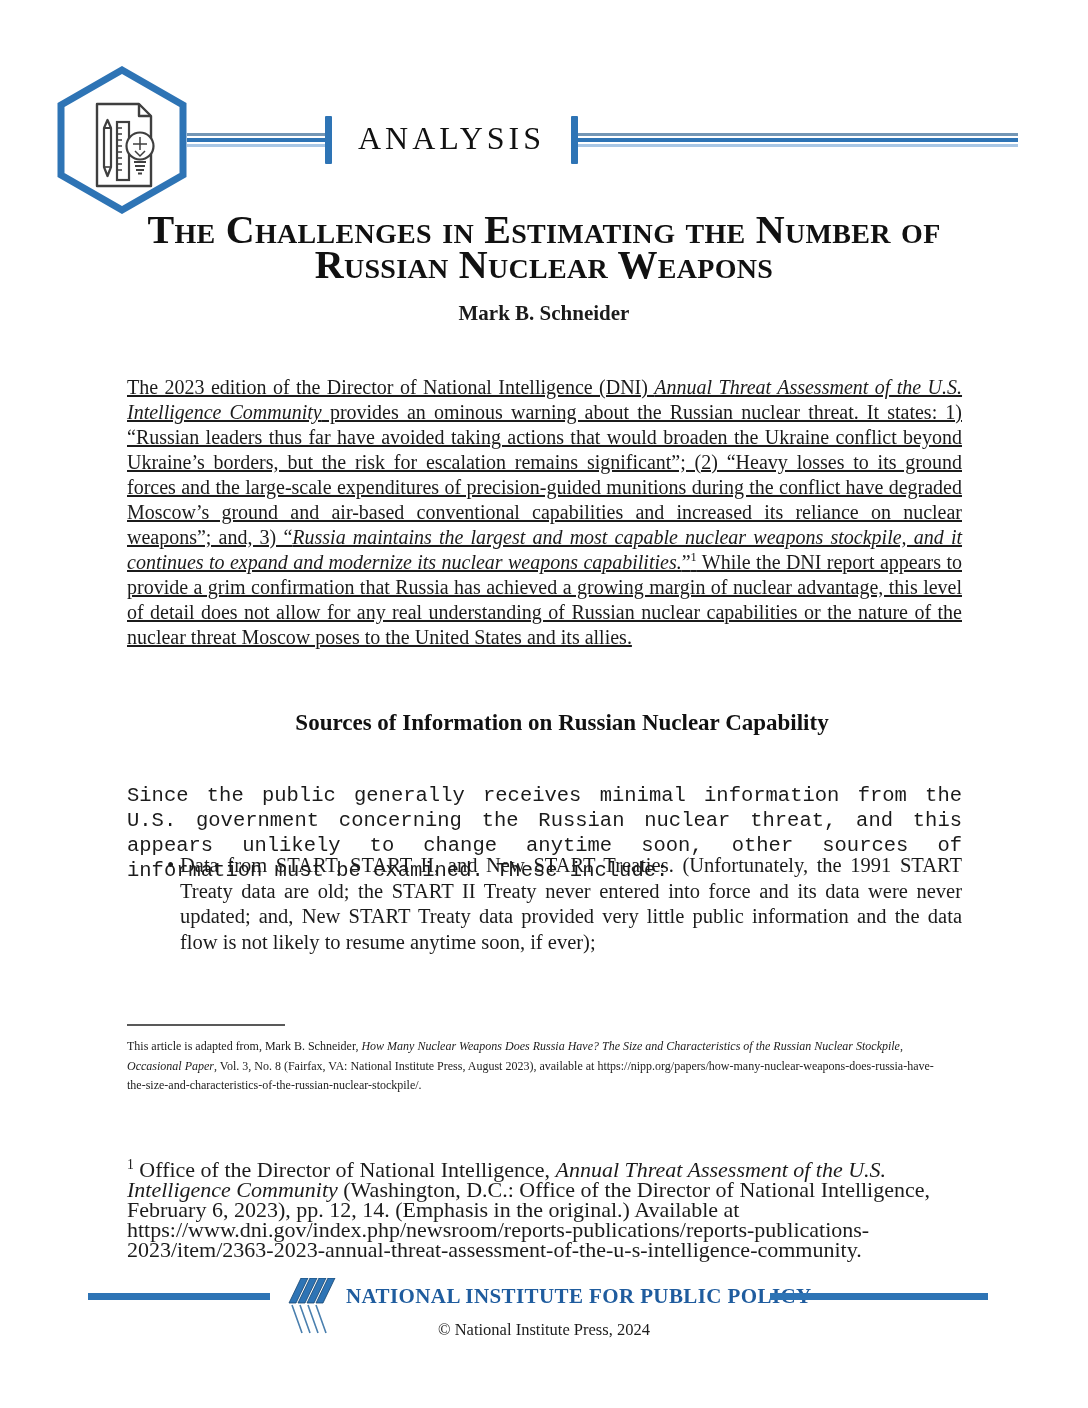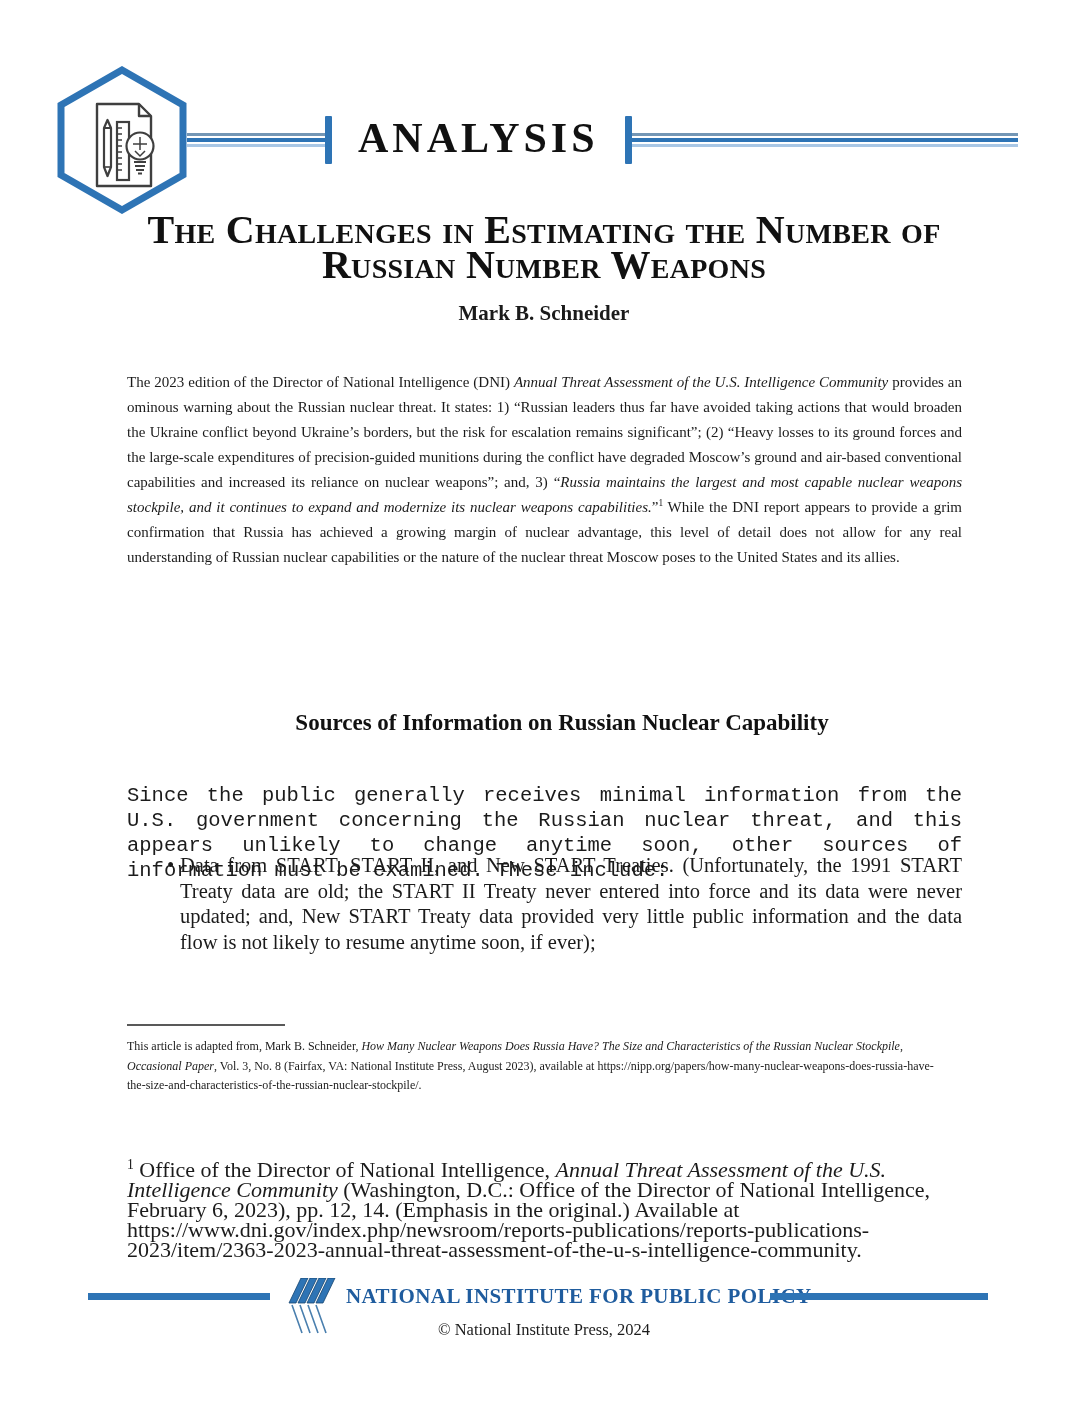--- a/index.html
+++ b/index.html
@@ -16,36 +16,36 @@
   .rule3 { height:14px;
     background:linear-gradient(to bottom,
       #7396b5 0 3px, #ffffff 3px 5px,
       #2e74b5 5px 9px, #ffffff 9px 11px,
       #a9c7e5 11px 14px);
   }
   .rule3-left  { width:138px; }
   .rule3-right { flex:1 1 auto; }
   .tick { width:7px; height:48px; background:#2e74b5; border-radius:1px; }
   .analysis {
-    margin:0 26px; font-size:42px; letter-spacing:4px; color:#111111;
-    font-weight:700; white-space:nowrap; transform:translateY(-2px);
+    margin:0 26px; font-size:32px; letter-spacing:4px; color:#111111;
+    font-weight:400; white-space:nowrap; transform:translateY(-2px);
   }
   
   .doc-title {
     position:absolute; top:212px; left:0; right:0; margin:0; text-align:center;
     font-variant:small-caps; font-weight:bold; font-size:40px; line-height:35px;
     color:#111111; letter-spacing:0.3px;
   }
   .author {
     position:absolute; top:301px; left:0; right:0; text-align:center;
     font-weight:bold; font-size:21px;
   }
   
   .p1 { position:absolute; top:355px; left:127px; width:835px;
-        font-size:15px; line-height:25px; text-align:justify; }
+        font-size:20px; line-height:25px; text-align:justify;text-decoration:underline; }
   .h2 { position:absolute; top:710px; left:0; right:0; margin:0; text-align:center;
         font-size:23px; font-weight:bold; color:#111111;padding-left:36px; }
   .p2 { position:absolute; top:762px; left:127px; width:835px;
         font-size:20.5px; line-height:25px; text-align:justify;font-family:Liberation Mono, monospace; }
   .bullet-row { position:absolute; top:853px; left:167px; width:795px;
         display:flex; font-size:20.5px; line-height:25.5px; }
   .bullet-glyph { flex:0 0 13px; }
   .bullet-text  { flex:1 1 auto; text-align:justify; }
   
   .fn-sep { position:absolute; top:1024px; left:127px; width:158px;
@@ -91,21 +91,21 @@
     </svg>
     <div class="rule3 rule3-left"></div>
     <div class="tick"></div>
     <div class="analysis">ANALYSIS</div>
     <div class="tick"></div>
     <div class="rule3 rule3-right"></div>
   </header>
 
   <h1 class="doc-title">
     <span>The Challenges in Estimating the Number of</span><br>
-    <span>Russian Number Weapons</span>
+    <span>Russian Nuclear Weapons</span>
   </h1>
   <div class="author">Mark B. Schneider</div>
 
   <p class="p1"><span>The 2023 edition of the Director of National Intelligence (DNI) </span><span class="it">Annual Threat Assessment of the U.S. Intelligence Community</span><span> provides an ominous warning about the Russian nuclear threat. It states: 1) “Russian leaders thus far have avoided taking actions that would broaden the Ukraine conflict beyond Ukraine’s borders, but the risk for escalation remains significant”; (2) “Heavy losses to its ground forces and the large-scale expenditures of precision-guided munitions during the conflict have degraded Moscow’s ground and air-based conventional capabilities and increased its reliance on nuclear weapons”; and, 3) “</span><span class="it">Russia maintains the largest and most capable nuclear weapons stockpile, and it continues to expand and modernize its nuclear weapons capabilities.</span><span>”</span><sup>1</sup><span> While the DNI report appears to provide a grim confirmation that Russia has achieved a growing margin of nuclear advantage, this level of detail does not allow for any real understanding of Russian nuclear capabilities or the nature of the nuclear threat Moscow poses to the United States and its allies.</span></p>
 
   <h2 class="h2">Sources of Information on Russian Nuclear Capability</h2>
 
   <p class="p2">Since the public generally receives minimal information from the U.S. government concerning the Russian nuclear threat, and this appears unlikely to change anytime soon, other sources of information must be examined. These include:</p>
 
   <div class="bullet-row">

